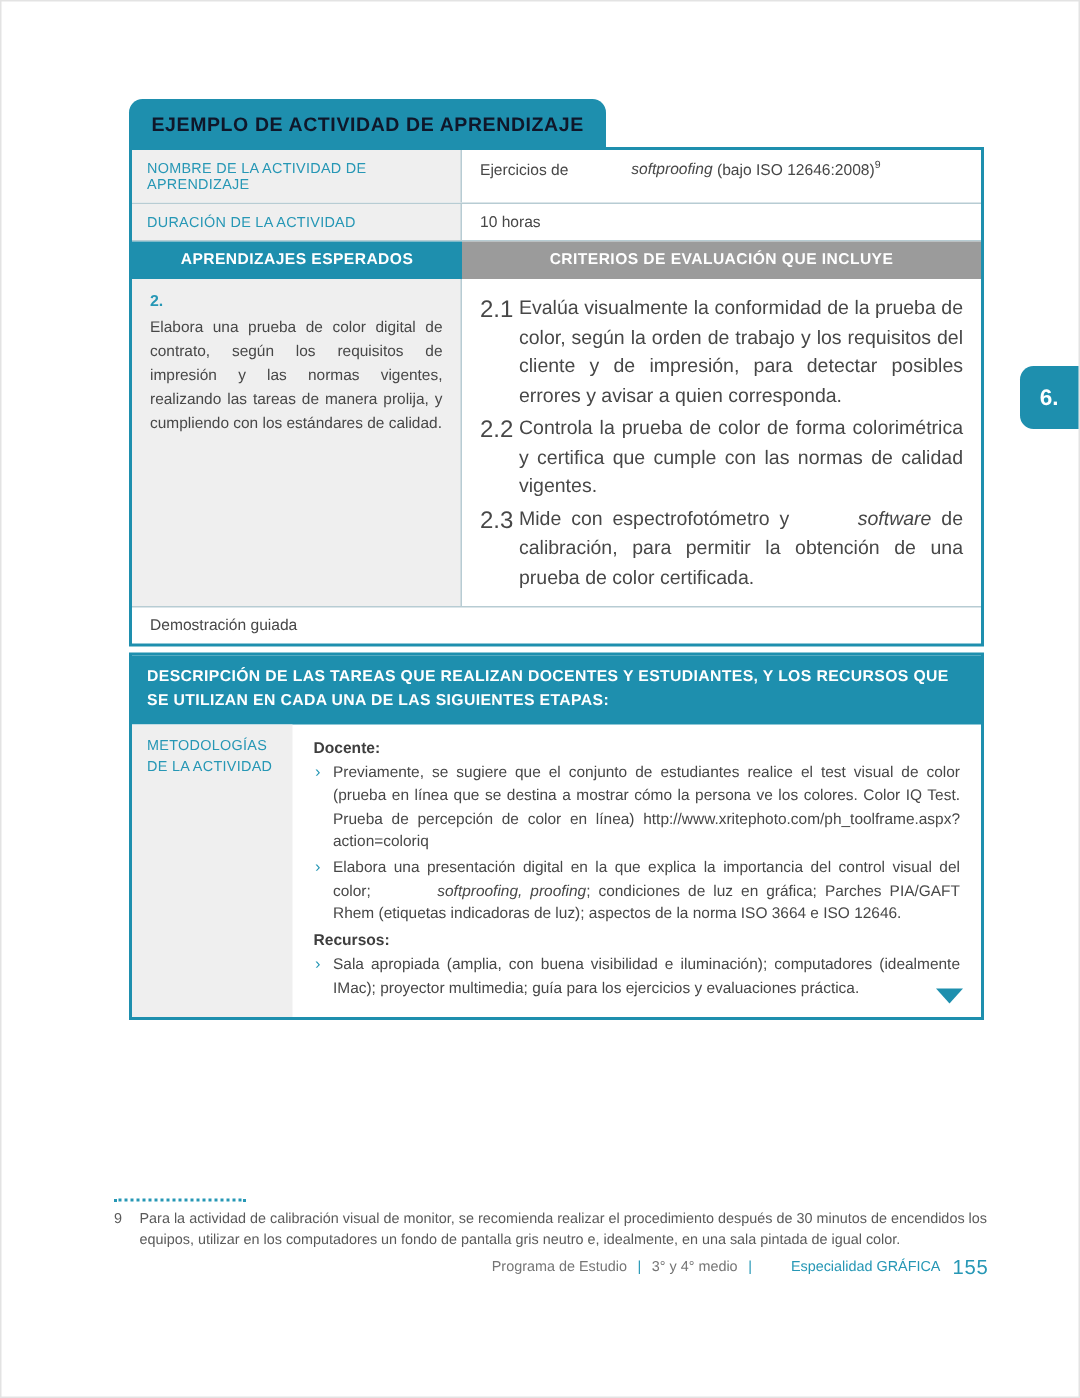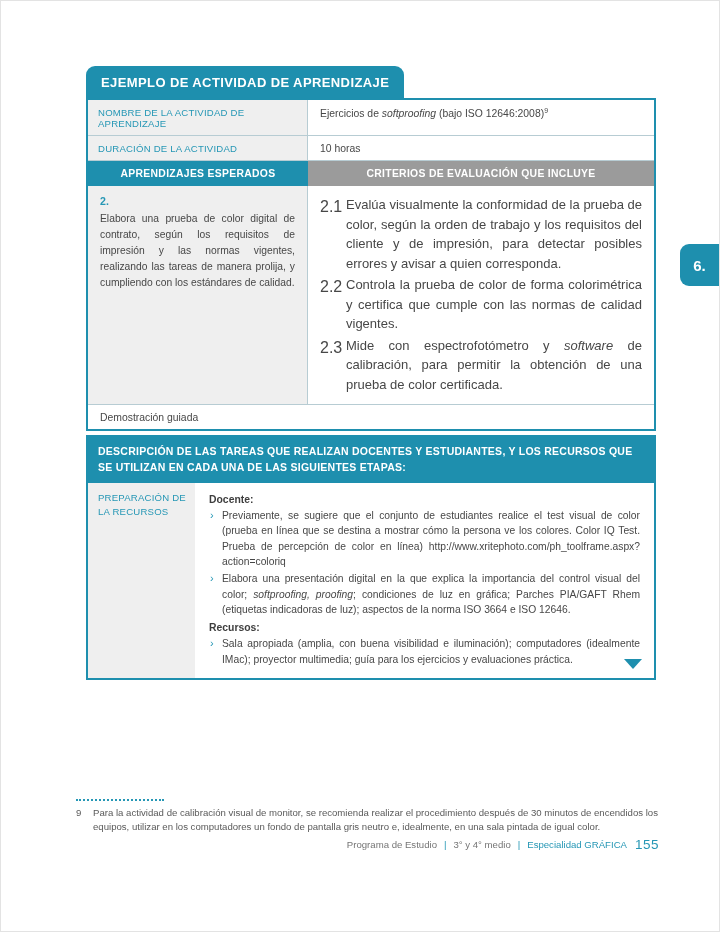--- a/index.html
+++ b/index.html
@@ -18,21 +18,21 @@
   .side-tab{
     position:absolute; right:0; top:243; top:243px; width:39px; height:42px;
     background:var(--teal); border-radius:9px 0 0 9px;
     color:#fff; font-weight:bold; font-size:15px;
     display:flex; align-items:center; justify-content:center;
   }
 
   .content{ position:absolute; left:85px; top:65px; width:570px; }
 
   .title-tab{
-    display:inline-block; background:var(--teal); color:#ffffff;
+    display:inline-block; background:var(--teal); color:#0f172a;
     border-radius:9px 9px 0 0; padding:9px 15px 8px 15px;
     font-size:13px; font-weight:bold; letter-spacing:.4px;
   }
 
   .main-table{
     border:2px solid var(--teal); background:#fff;
   }
   .trow{ display:flex; border-top:1px solid var(--border-inner); }
   .trow:first-child{ border-top:none; }
   .tlabel{
@@ -99,24 +99,24 @@
   .footnote{ display:flex; }
   .footnote-marker{ width:17px; flex-shrink:0; font-size:9.6px; color:#5a5a5a; line-height:1.5; }
   .footnote-text{ flex:1; font-size:9.6px; color:#5a5a5a; line-height:1.5; text-align:justify; }
 
   
   .footer{
     position:absolute; top:836px; right:60px;
     display:flex; align-items:center; font-size:9.6px; color:#757575;
   }
   .footer .sep{ color:var(--teal-text); margin:0 7px; }
-  .footer .specialty{ color:var(--teal-text); }
+  .footer .specialty{ color:var(--teal-text);margin-left:19px; }
   .footer .page-num{ color:var(--teal-text); font-size:13.5px; margin-left:8px; letter-spacing:.5px; }
 
-  i{ font-style:italic; }
+  i{ font-style:italic;margin-left:39px; }
 </style>
 </head>
 <body>
 
 <div class="side-tab">6.</div>
 
 <div class="content">
 
   <div class="title-tab">EJEMPLO DE ACTIVIDAD DE APRENDIZAJE</div>
 
@@ -164,21 +164,21 @@
     </div>
 
   </div>
 
   <div class="gap"></div>
 
   <div class="desc-block">
     <div class="desc-band">DESCRIPCIÓN DE LAS TAREAS QUE REALIZAN DOCENTES Y ESTUDIANTES, Y LOS RECURSOS QUE SE UTILIZAN EN CADA UNA DE LAS SIGUIENTES ETAPAS:</div>
 
     <div class="prep-row">
-      <div class="prep-label">PREPARACIÓN DE LA RECURSOS</div>
+      <div class="prep-label">METODOLOGÍAS DE LA ACTIVIDAD</div>
       <div class="prep-content">
 
         <div class="prep-heading">Docente:</div>
 
         <div class="bullet-item">
           <span class="bullet-mark">›</span>
           <span class="bullet-text"><span>Previamente, se sugiere que el conjunto de estudiantes realice el test visual de color (prueba en línea que se destina a mostrar cómo la persona ve los colores. Color IQ Test. Prueba de percepción de color en línea) http://www.xritephoto.com/ph_toolframe.aspx?action=coloriq</span><i></i><span></span></span>
         </div>
 
         <div class="bullet-item">

